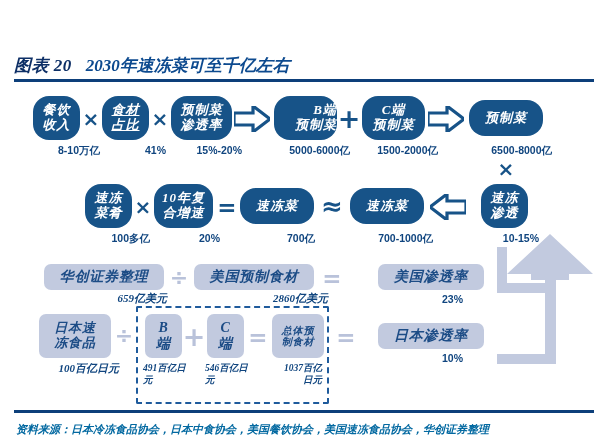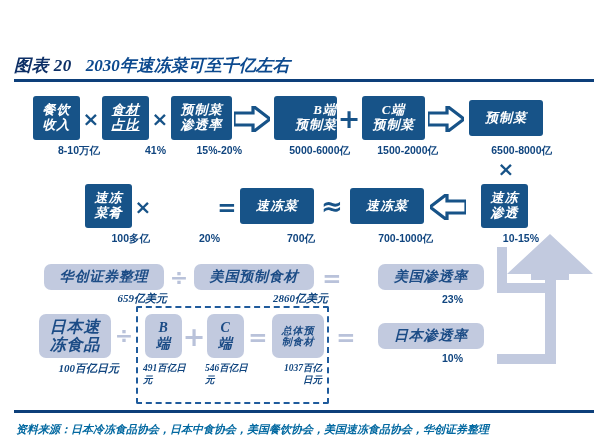--- a/index.html
+++ b/index.html
@@ -43,21 +43,21 @@
     color: #0369a1; line-height: 1.75;
   }
 
   
   .canvas { position: absolute; left: 0; top: 44px; width: 608px; height: 324px; }
 
   
   .node {
     position: absolute;
     background: #175388;
-    border-radius: 3px;
+    border-radius: 16px;
     color: #ffffff;
     font-family: "Liberation Serif", "DejaVu Serif", serif;
     font-weight: bold; font-style: italic;
     display: flex; flex-direction: column;
     align-items: center; justify-content: center;
     line-height: 1.12; text-align: center;
     letter-spacing: 1px;
   }
   .node span { display: block; }
 
@@ -200,20 +200,24 @@
     <div class="op op-x" style="left:497px; top:76px; width:18px; height:18px;">×</div>
 
     <div class="node" style="left:85px; top:100px; width:47px; height:44px; font-size:13px;">
       <span>速冻</span>
       <span>菜肴</span>
     </div>
     <div class="cap" style="left:68px; top:148px; width:82px;">100多亿</div>
 
     <div class="op op-x" style="left:134px; top:114px; width:18px; height:18px;">×</div>
 
+    <div class="node" style="left:154px; top:100px; width:59px; height:44px; font-size:13px;">
+      <span>10年复</span>
+      <span>合增速</span>
+    </div>
     <div class="cap" style="left:148px; top:148px; width:72px;">20%</div>
 
     <div class="op op-eq" style="left:215px; top:112px; width:24px; height:22px;">=</div>
 
     <div class="node" style="left:240px; top:104px; width:74px; height:36px; font-size:13px;">
       <span>速冻菜</span>
     </div>
     <div class="cap" style="left:239px; top:148px; width:76px;">700亿</div>
 
     <div class="op op-apx" style="left:318px; top:110px; width:28px; height:24px;">≈</div>
@@ -249,21 +253,21 @@
 
     <div class="op op-eq op-lt" style="left:320px; top:183px; width:24px; height:22px;">=</div>
 
     <div class="lnode" style="left:378px; top:180px; width:106px; height:26px; font-size:14px;">
       <span>美国渗透率</span>
     </div>
     <div class="cap" style="left:399px; top:209px; width:64px;">23%</div>
 
     <div class="dashed" style="left:136px; top:222px; width:193px; height:98px;"></div>
 
-    <div class="lnode" style="left:39px; top:230px; width:72px; height:44px; font-size:16px;">
+    <div class="lnode" style="left:39px; top:230px; width:72px; height:44px; font-size:13px;">
       <span>日本速</span>
       <span>冻食品</span>
     </div>
     <div class="cap serif" style="left:33px; top:278px; width:86px;">100百亿日元</div>
 
     <div class="op op-lt" style="left:113px; top:242px; width:22px; height:20px; font-size:22px;">÷</div>
 
     <div class="lnode" style="left:145px; top:230px; width:37px; height:44px; font-size:14px;">
       <span>B</span>
       <span>端</span>

